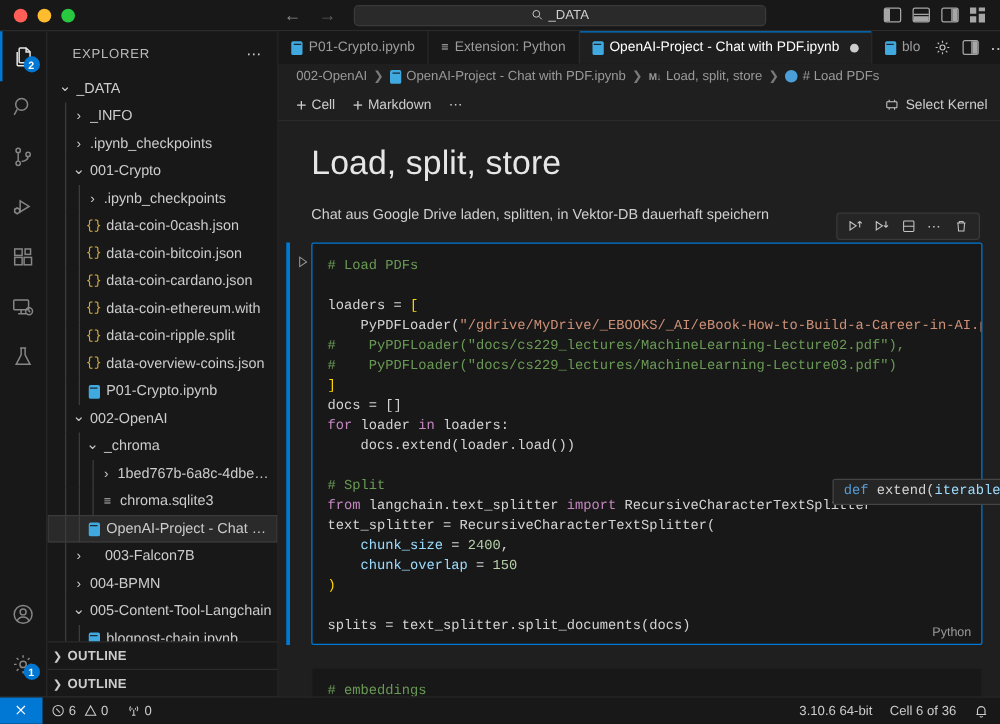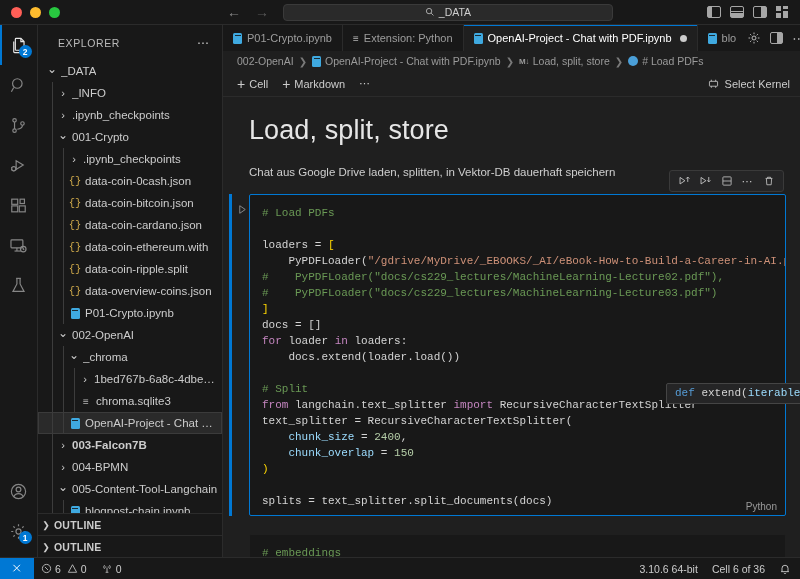--- a/index.html
+++ b/index.html
@@ -425,21 +425,21 @@
             <span style="flex: 0 0 30px;"></span>
             <span class="ficon">
               <span class="nb-ic"></span>
             </span>
             <span class="lbl">OpenAI-Project - Chat with PDF.i...</span>
           </div>
           <div class="row">
             <span class="guide" style="left: 14px;"></span>
             <span style="flex: 0 0 19px;"></span>
             <span class="chev" style="font-size: 11px;">›</span>
-            <span class="lbl" style="margin-left: 3px; font-weight: bold;">003-Falcon7B</span>
+            <span class="lbl" style="margin-left: 15px;">003-Falcon7B</span>
           </div>
           <div class="row">
             <span class="guide" style="left: 14px;"></span>
             <span style="flex: 0 0 19px;"></span>
             <span class="chev" style="font-size: 11px;">›</span>
             <span class="lbl" style="margin-left: 3px;">004-BPMN</span>
           </div>
           <div class="row">
             <span class="guide" style="left: 14px;"></span>
             <span style="flex: 0 0 19px;"></span>

